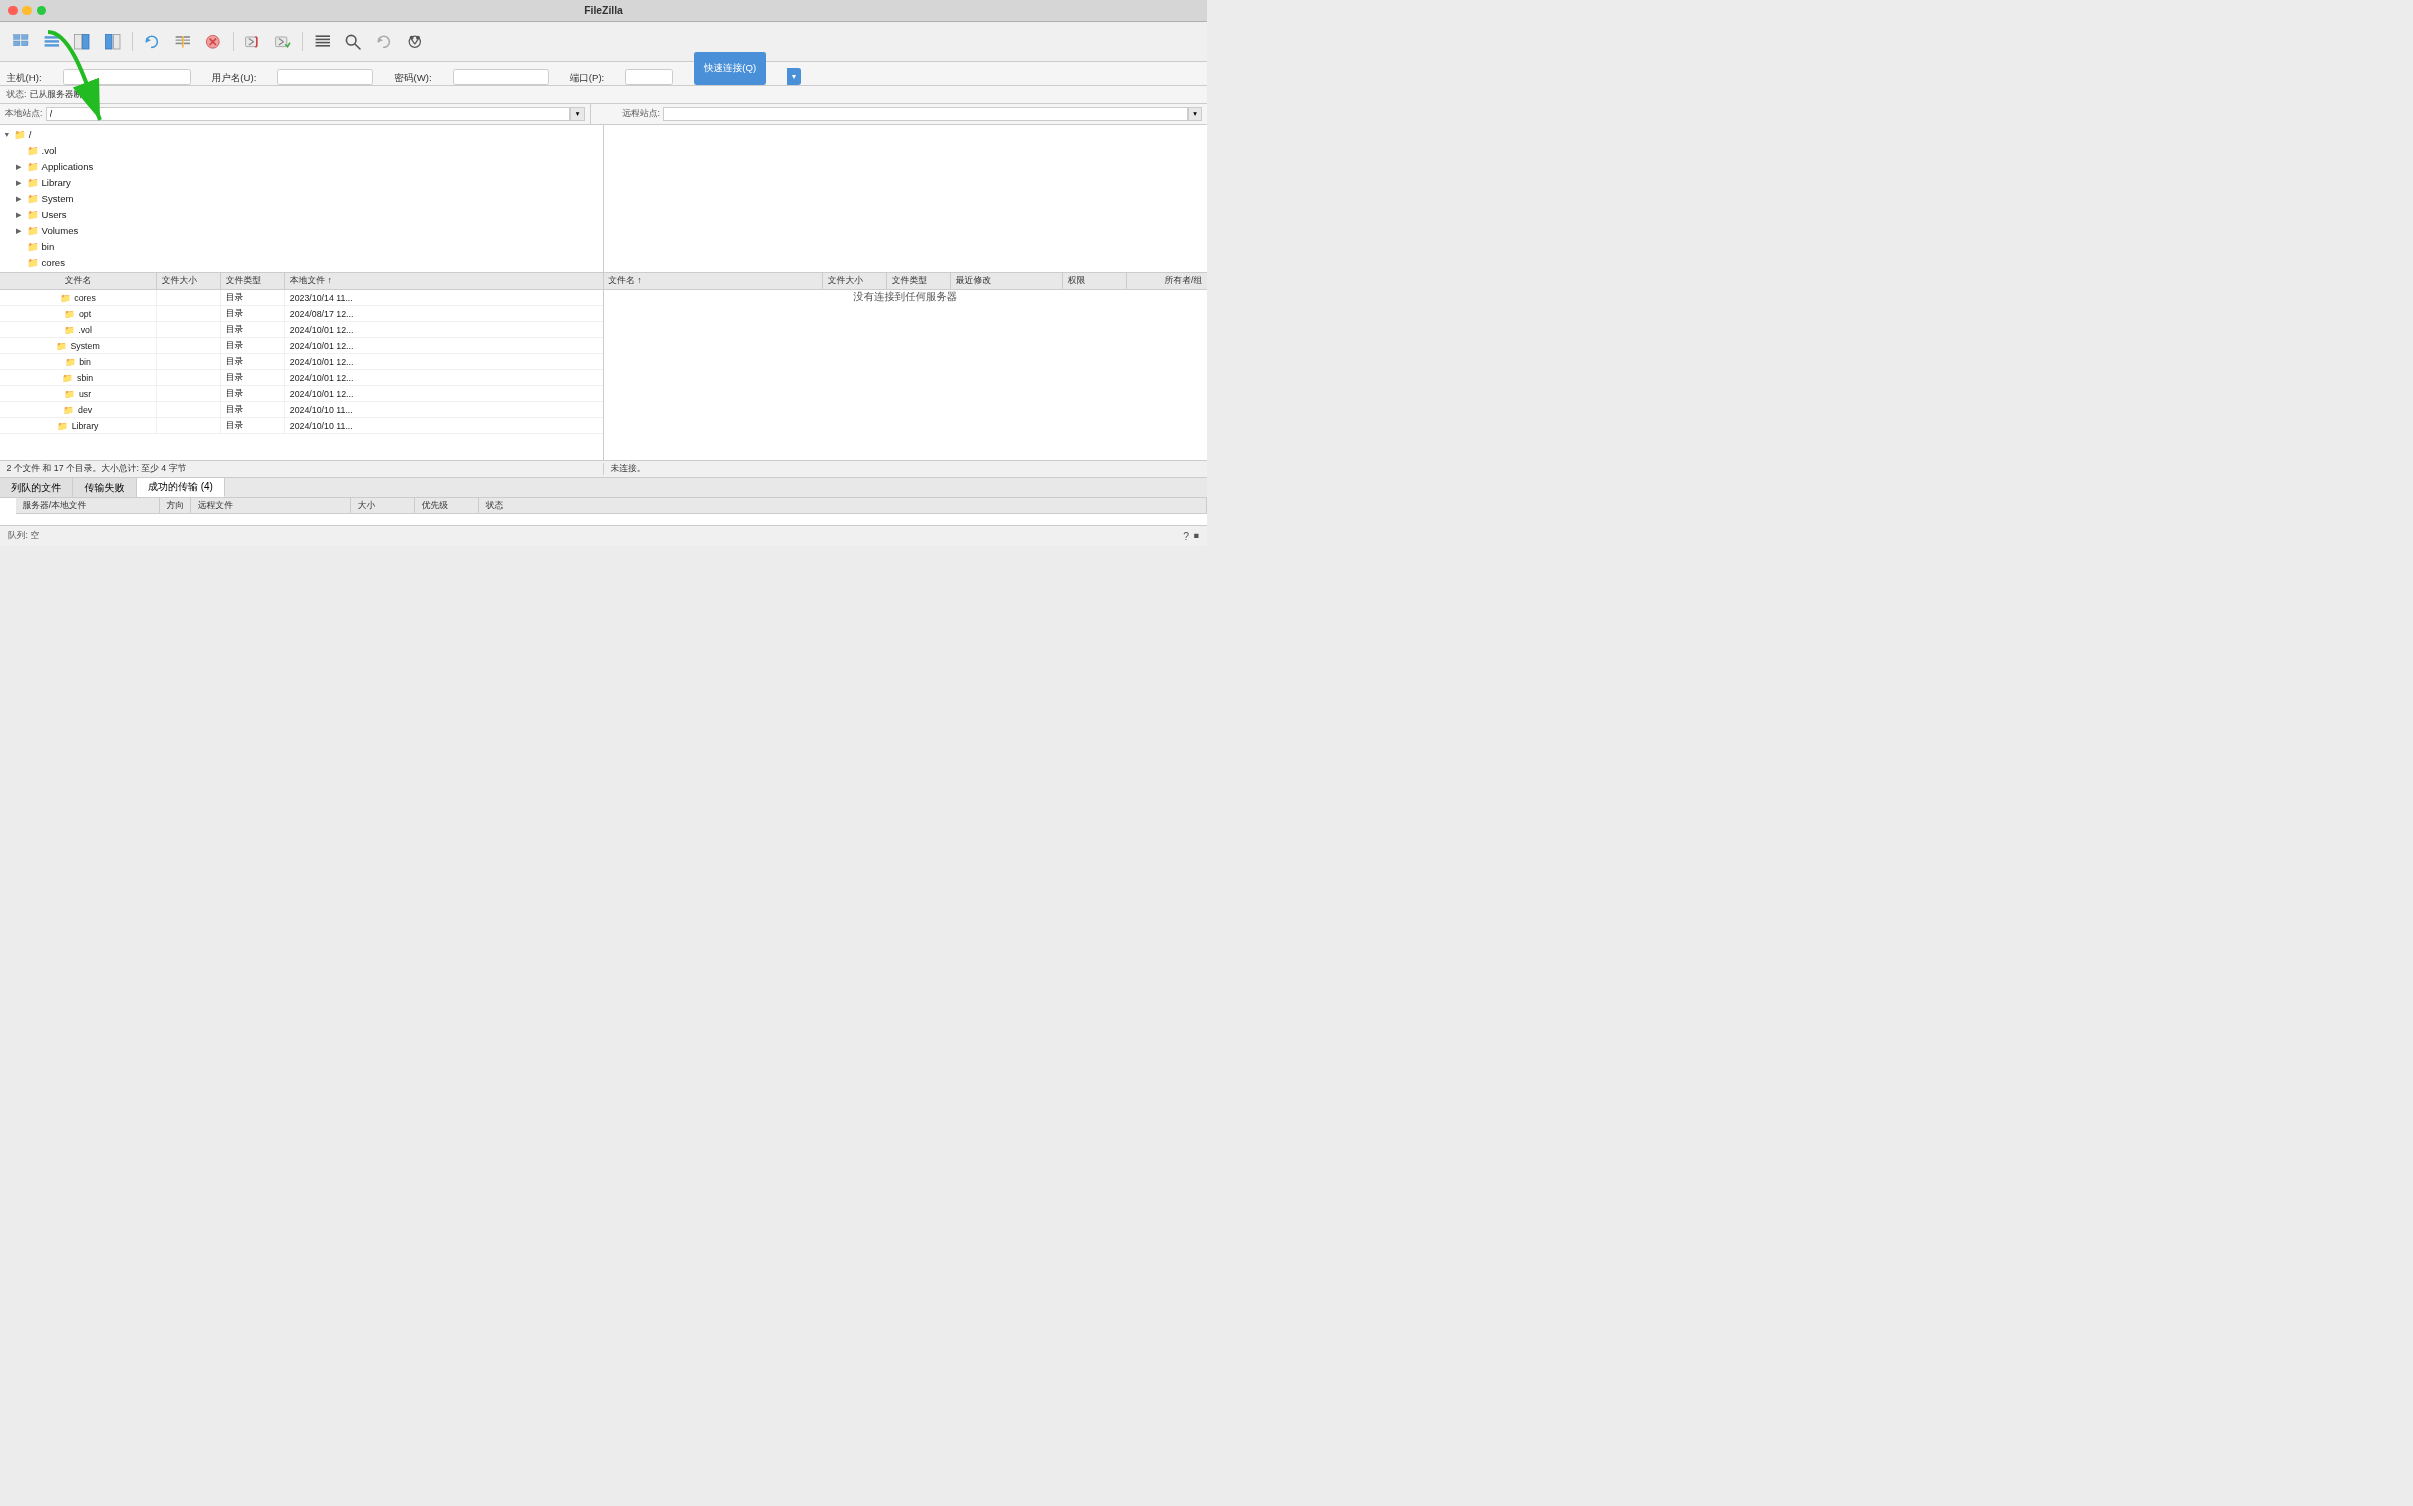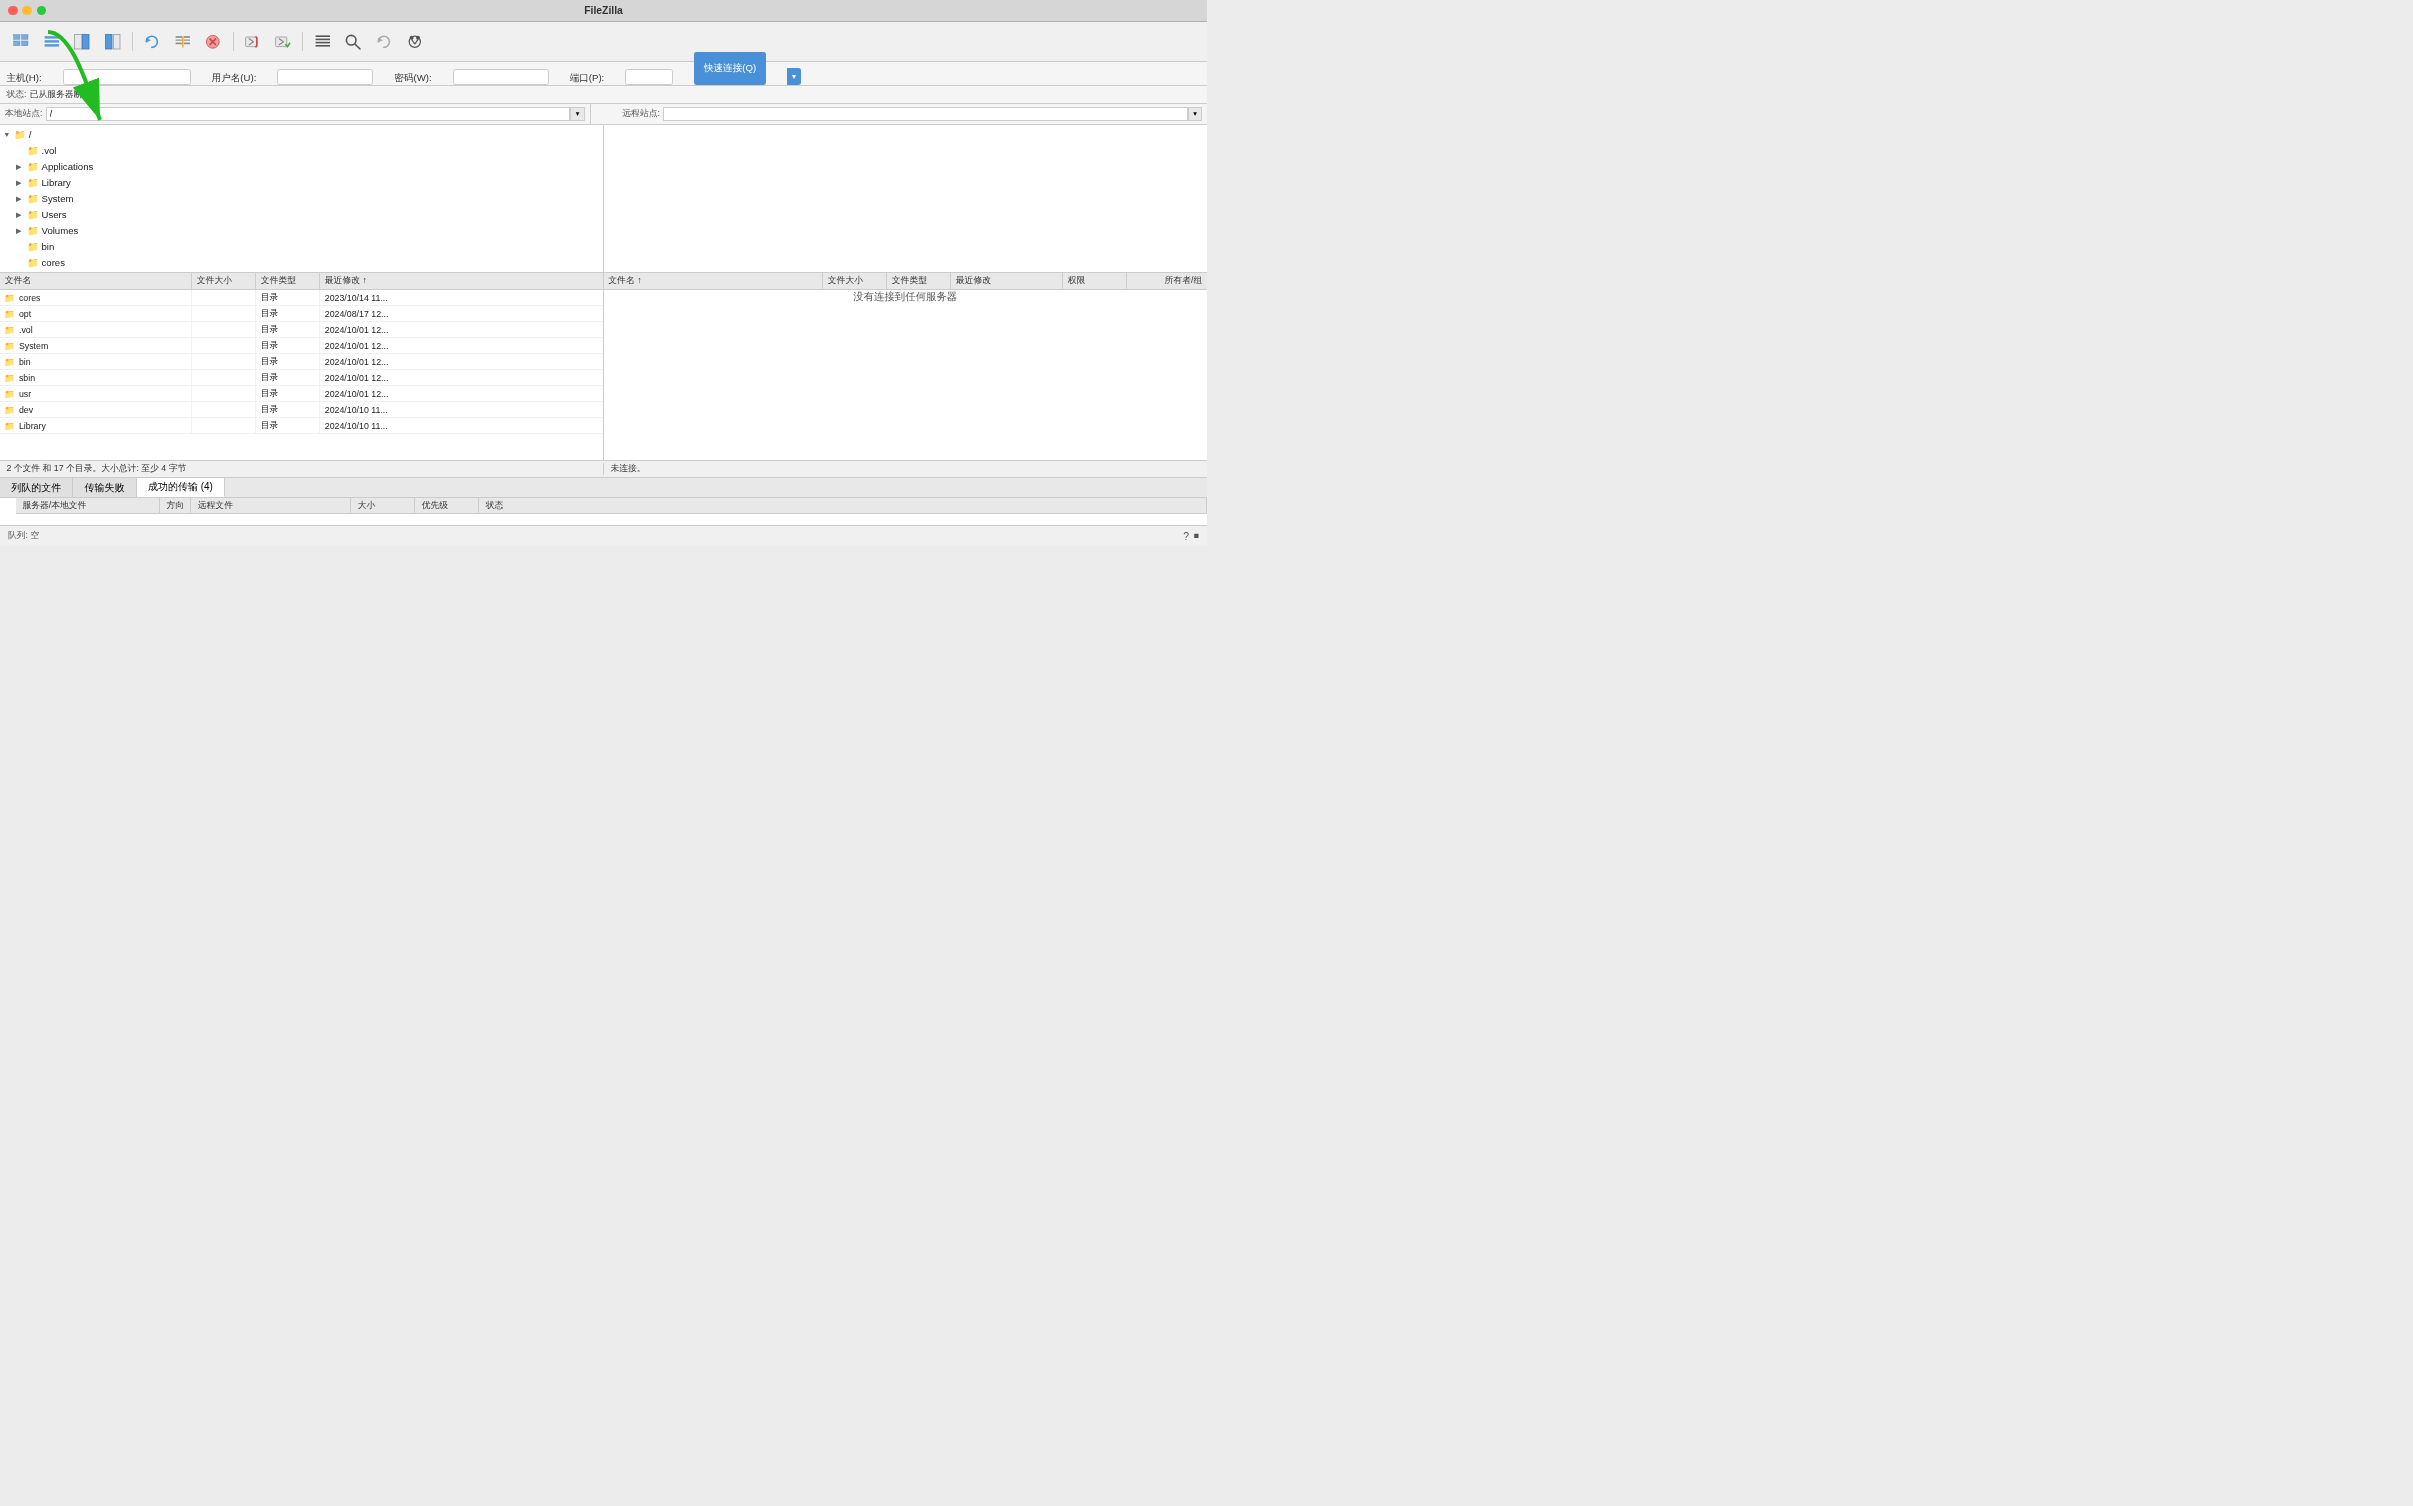--- a/index.html
+++ b/index.html
@@ -256,21 +256,21 @@
       padding: 0 4.8px;
       border-right: 0.8px solid #ccc;
       height: 100%;
       display: flex;
       align-items: center;
       cursor: pointer;
       white-space: nowrap;
       user-select: none;
     }
     .col-header:last-child { border-right: none; }
-    .col-name-local { width: 192px; flex-shrink: 0; }
+    .col-name-local { width: 157px; flex-shrink: 0; justify-content: center; }
     .col-size-local { width: 64px; flex-shrink: 0; }
     .col-type-local { width: 64px; flex-shrink: 0; }
     .col-modified-local { flex: 1; }
 
     .col-name-remote { flex: 1; }
     .col-size-remote { width: 64px; flex-shrink: 0; }
     .col-type-remote { width: 64px; flex-shrink: 0; }
     .col-modified-remote { width: 112px; flex-shrink: 0; }
     .col-perm-remote { width: 64px; flex-shrink: 0; }
     .col-owner-remote { width: 80px; flex-shrink: 0; justify-content: flex-end; }
@@ -640,21 +640,21 @@
         <div class="col-header col-name-local">
           <span>文件名</span>
         </div>
         <div class="col-header col-size-local">
           <span>文件大小</span>
         </div>
         <div class="col-header col-type-local">
           <span>文件类型</span>
         </div>
         <div class="col-header col-modified-local">
-          <span>最近修改 ↑</span>
+          <span>本地文件 ↑</span>
         </div>
       </div>
       <div id="local-files-body">
           <div class="file-row">
             <div class="file-cell col-name-local"><span style="margin-right: 3.2px; font-size: 8.8px;">📁</span>cores</div>
             <div class="file-cell col-size-local"></div>
             <div class="file-cell col-type-local">目录</div>
             <div class="file-cell col-modified-local">2023/10/14 11...</div>
           </div>
           <div class="file-row">

